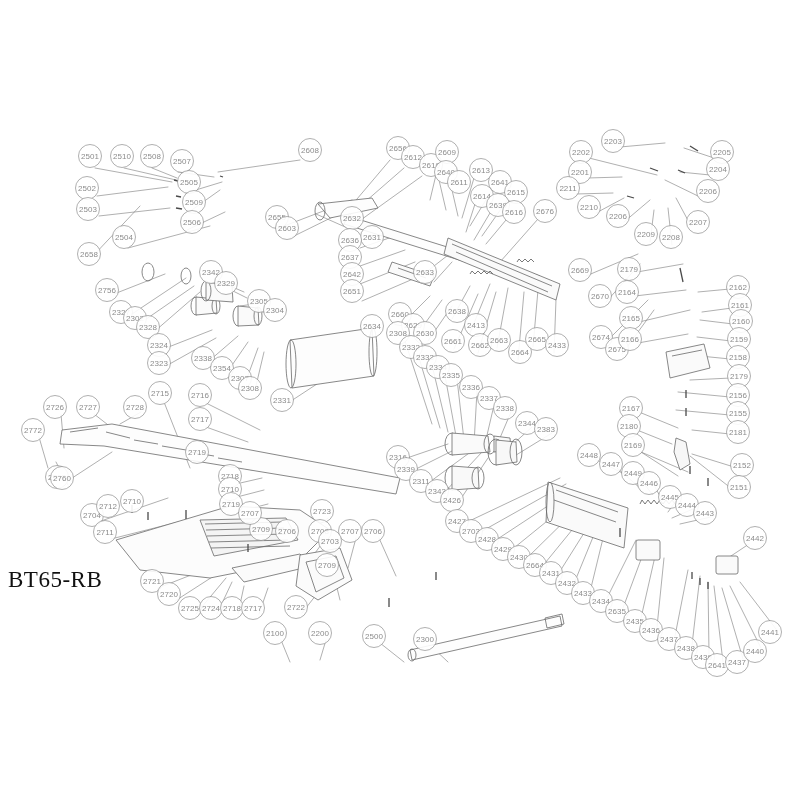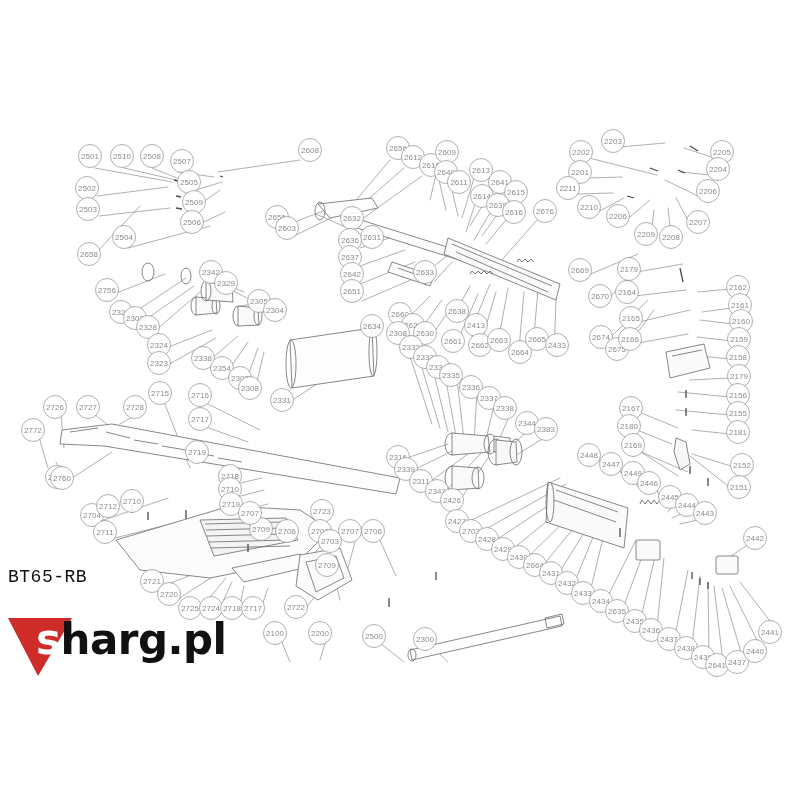--- a/index.html
+++ b/index.html
@@ -4,22 +4,22 @@
 <style>
   html,body{margin:0;padding:0;background:#ffffff;}
   body{width:800px;height:800px;overflow:hidden;
        font-family:"Liberation Sans","DejaVu Sans",sans-serif;}
   #stage{position:relative;width:800px;height:800px;background:#fff;}
   #diagram{position:absolute;left:0;top:0;width:800px;height:800px;}
 
   
   #title{
     position:absolute;left:8px;top:567px;
-    font-size:18px;letter-spacing:.5px;color:#111;
-    font-family:Liberation Mono, monospace;
+    font-size:23px;letter-spacing:.5px;color:#111;
+    font-family:Liberation Serif, serif;
     white-space:nowrap;
   }
 
   
   #logo{position:absolute;left:8px;top:616px;width:190px;height:62px;}
   #logo .tri{position:absolute;left:0;top:0;width:72px;height:62px;}
   #logo .wordmark{
     position:absolute;left:28px;top:3px;
     font-size:42px;font-weight:bold;color:#111;
     font-family:"DejaVu Sans","Liberation Sans",sans-serif;
@@ -1025,22 +1025,14 @@
         <text x="62" y="480.8" text-anchor="middle" font-size="8" font-family="&quot;Liberation Sans&quot;,&quot;DejaVu Sans&quot;,sans-serif" fill="#8c8c8c">2760</text>
       </g>
       <g>
         <circle cx="330" cy="541" r="11.5" fill="#ffffff" fill-opacity="0.9" stroke="#6e6e6e" stroke-width="0.55"></circle>
         <text x="330" y="543.8" text-anchor="middle" font-size="8" font-family="&quot;Liberation Sans&quot;,&quot;DejaVu Sans&quot;,sans-serif" fill="#8c8c8c">2703</text>
       </g>
     </svg>
 
   <div id="title">BT65-RB</div>
 
-  <div id="logo">
-    <svg class="tri" viewBox="0 0 72 62" xmlns="http://www.w3.org/2000/svg">
-      <polygon points="0,2 64,2 30,60" fill="#cf2b28"></polygon>
-    </svg>
-    <div class="wordmark">
-      <span class="s">s</span><span>harg.pl</span>
-    </div>
-  </div>
 
 </div>
 
 </body></html>

